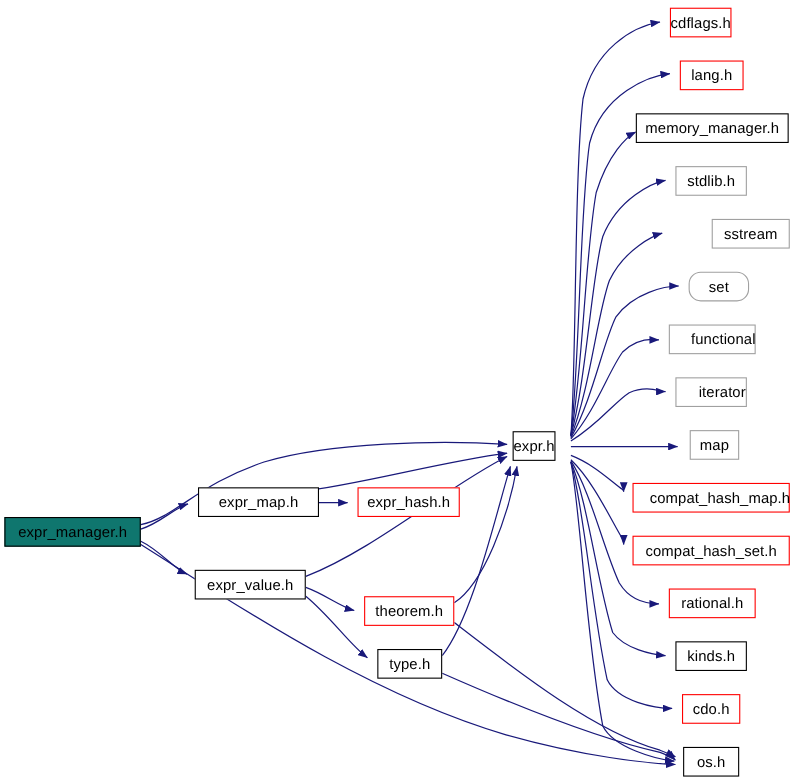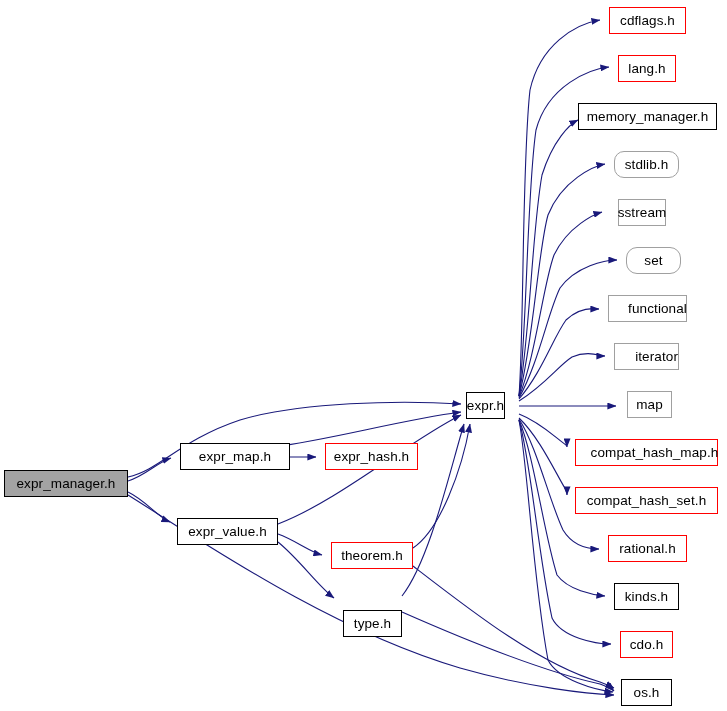--- a/index.html
+++ b/index.html
@@ -34,21 +34,21 @@
     font-size: 13.5px;
     color: #000000;
     line-height: 1;
     white-space: nowrap;
     letter-spacing: 0.1px;
   }
   .node.red   { border-color: #ff0000; }
   .node.grey  { border-color: #a0a0a0; }
   .node.black { border-color: #000000; }
   .node.current {
-    background: #a3a3a3;
+    background: #0f766e;
     border-color: #000000;
   }
   .node-label { pointer-events: none; }
 </style>
 </head>
 <body>
 
 <div id="graph">
 
   <svg id="edges" viewBox="0 0 727 711" xmlns="http://www.w3.org/2000/svg">
@@ -98,39 +98,39 @@
       </div>
       <div class="node red" style="left: 325px; top: 443px; width: 93px; height: 27px;">
         <span class="node-label">expr_hash.h</span>
       </div>
       <div class="node black" style="left: 177px; top: 518px; width: 101px; height: 27px;">
         <span class="node-label">expr_value.h</span>
       </div>
       <div class="node red" style="left: 331px; top: 542px; width: 82px; height: 27px;">
         <span class="node-label">theorem.h</span>
       </div>
-      <div class="node black" style="left: 343px; top: 590px; width: 59px; height: 27px; margin-top: 20px;">
+      <div class="node black" style="left: 343px; top: 590px; width: 59px; height: 27px;">
         <span class="node-label">type.h</span>
       </div>
       <div class="node black" style="left: 466px; top: 392px; width: 39px; height: 27px;">
         <span class="node-label">expr.h</span>
       </div>
-      <div class="node red" style="left: 609px; top: 7px; width: 77px; height: 27px;">
+      <div class="node red" style="left: 609px; top: 7px; width: 56px; height: 27px;">
         <span class="node-label">cdflags.h</span>
       </div>
       <div class="node red" style="left: 618px; top: 55px; width: 58px; height: 27px;">
         <span class="node-label">lang.h</span>
       </div>
       <div class="node black" style="left: 578px; top: 103px; width: 139px; height: 27px;">
         <span class="node-label">memory_manager.h</span>
       </div>
-      <div class="node grey" style="left: 614px; top: 151px; width: 65px; height: 27px; border-radius: 10px;">
+      <div class="node grey" style="left: 614px; top: 151px; width: 65px; height: 27px;">
         <span class="node-label">stdlib.h</span>
       </div>
-      <div class="node grey" style="left: 618px; top: 199px; width: 48px; height: 27px;">
+      <div class="node grey" style="left: 647px; top: 199px; width: 71px; height: 27px;">
         <span class="node-label">sstream</span>
       </div>
       <div class="node grey" style="left: 626px; top: 247px; width: 55px; height: 27px; border-radius: 11px;">
         <span class="node-label">set</span>
       </div>
       <div class="node grey" style="left: 608px; top: 295px; width: 79px; height: 27px; padding-left: 20px;">
         <span class="node-label">functional</span>
       </div>
       <div class="node grey" style="left: 614px; top: 343px; width: 65px; height: 27px; justify-content: flex-end;">
         <span class="node-label">iterator</span>

